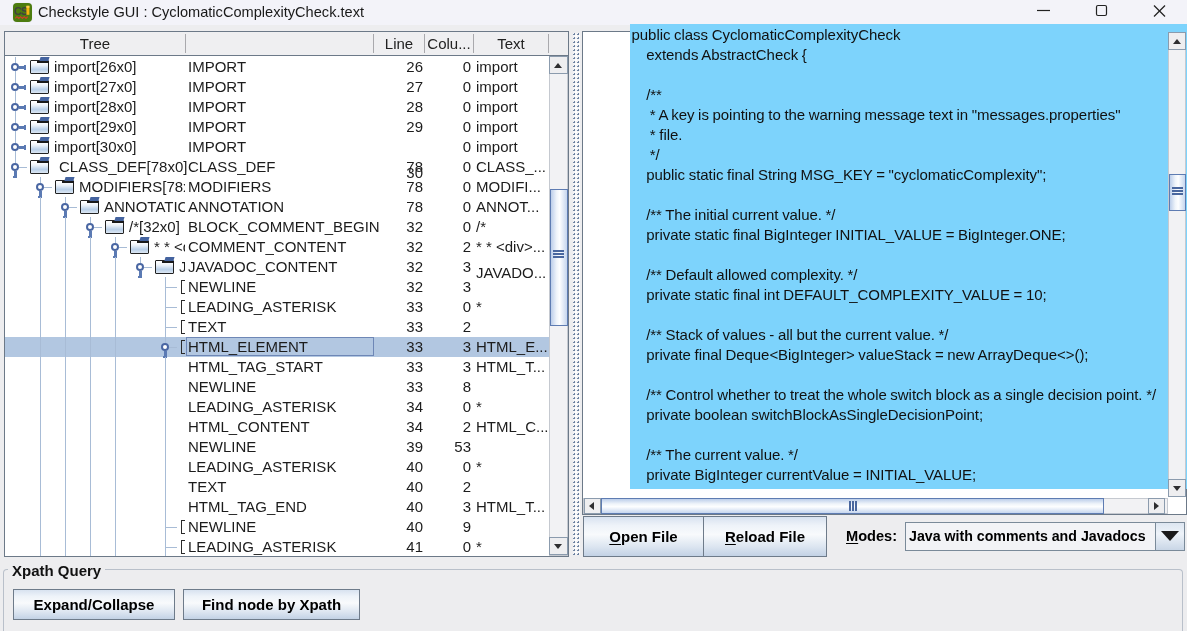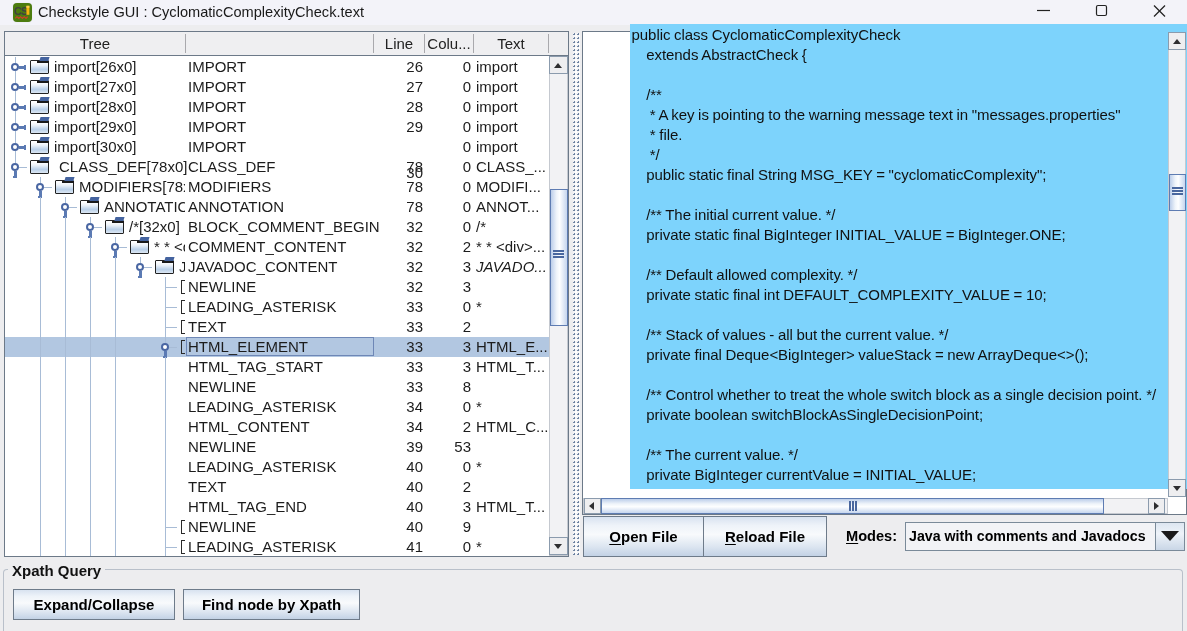--- a/index.html
+++ b/index.html
@@ -235,21 +235,21 @@
     <div class="stub" style="left:133px;top:220px;width:4px;height:2px;"></div>
     <div class="tdash" style="left:139px;top:211px;width:8px;"></div>
     <div class="folder" style="left:150px;top:204px;">
       <div class="tab"></div>
       <div class="fold"></div>
     </div>
     <div class="row-lbl" style="left:174px;top:201px;width:6px;overflow:hidden;">JAVADOC_CONTENT</div>
     <div class="row-lbl" style="left:183px;top:201px;">JAVADOC_CONTENT</div>
     <div class="row-lbl num" style="left:378px;top:201px;width:40px;">32</div>
     <div class="row-lbl num" style="left:426px;top:201px;width:40px;">3</div>
-    <div class="row-lbl" style="left:471px;top:201px;font-style:italic;">JAVADO...</div>
+    <div class="row-lbl" style="left:471px;top:207px;">JAVADO...</div>
     <div class="tline" style="left:35px;top:221px;height:20px;"></div>
     <div class="tline" style="left:60px;top:221px;height:20px;"></div>
     <div class="tline" style="left:85px;top:221px;height:20px;"></div>
     <div class="tline" style="left:110px;top:221px;height:20px;"></div>
     <div class="tline" style="left:160px;top:221px;height:20px;"></div>
     <div class="tdash" style="left:161px;top:231px;width:11px;"></div>
     <div class="sliver" style="left:176px;top:224px;"></div>
     <div class="row-lbl" style="left:183px;top:221px;">NEWLINE</div>
     <div class="row-lbl num" style="left:378px;top:221px;width:40px;">32</div>
     <div class="row-lbl num" style="left:426px;top:221px;width:40px;">3</div>

